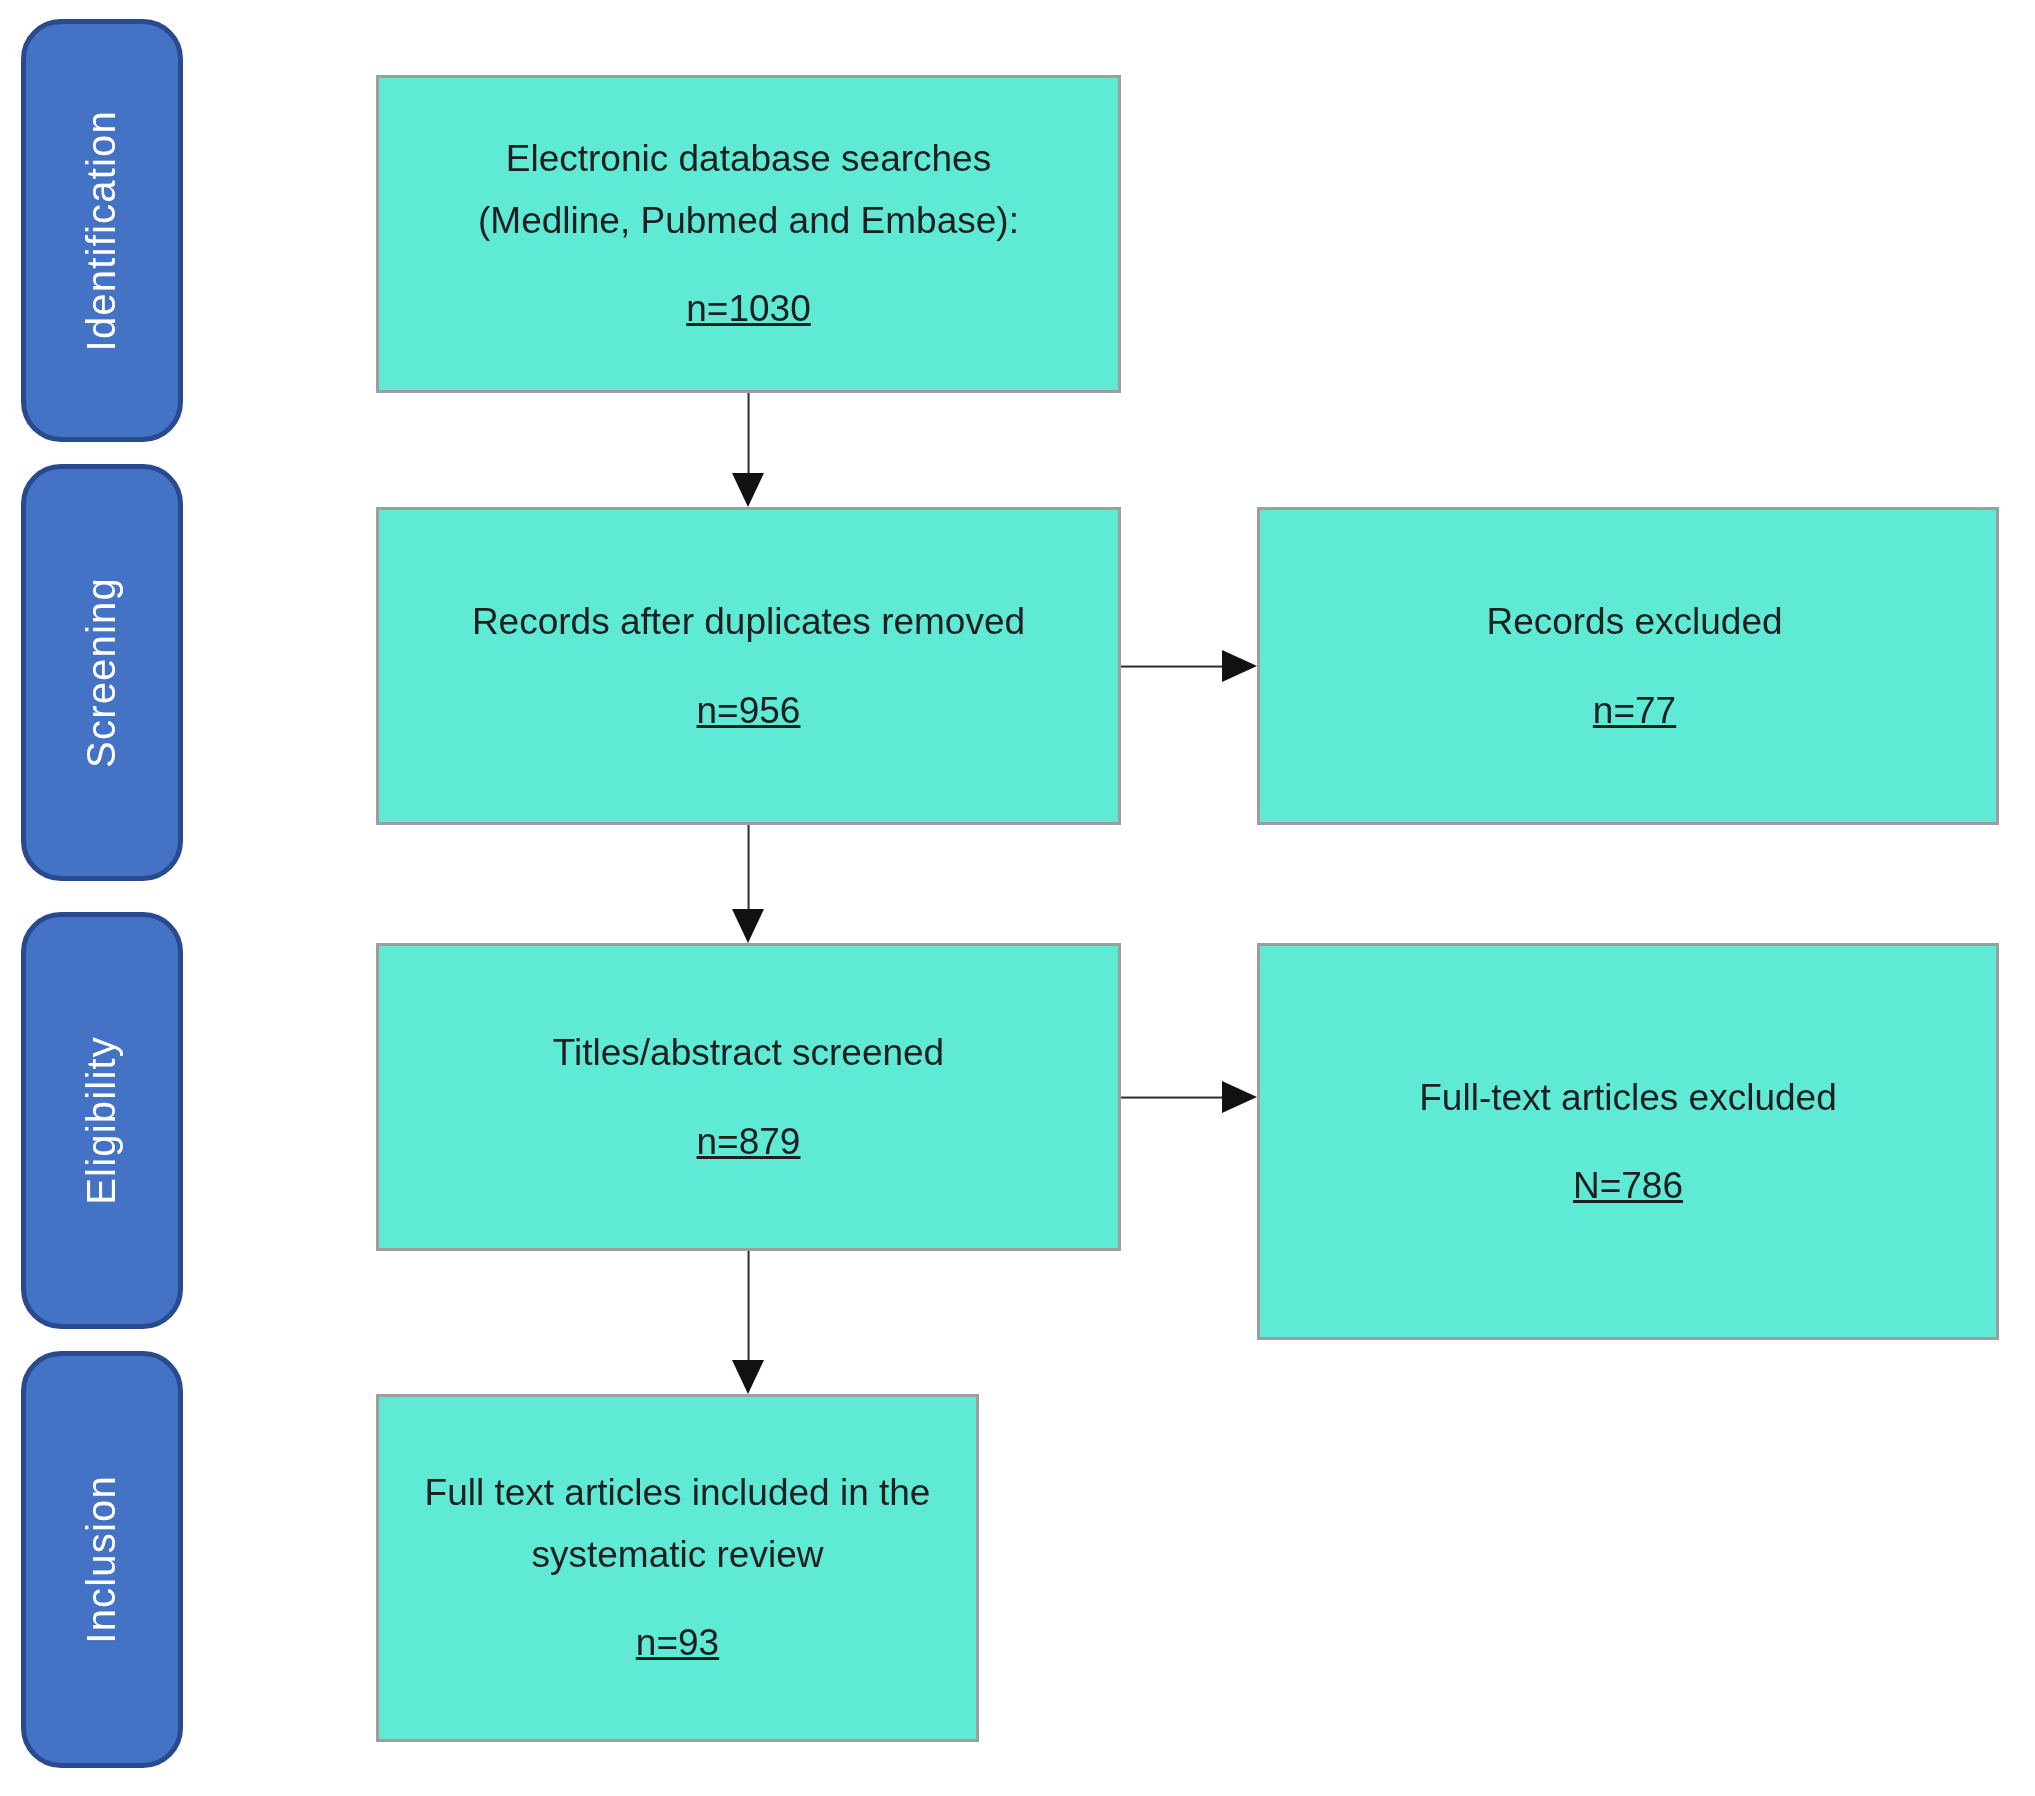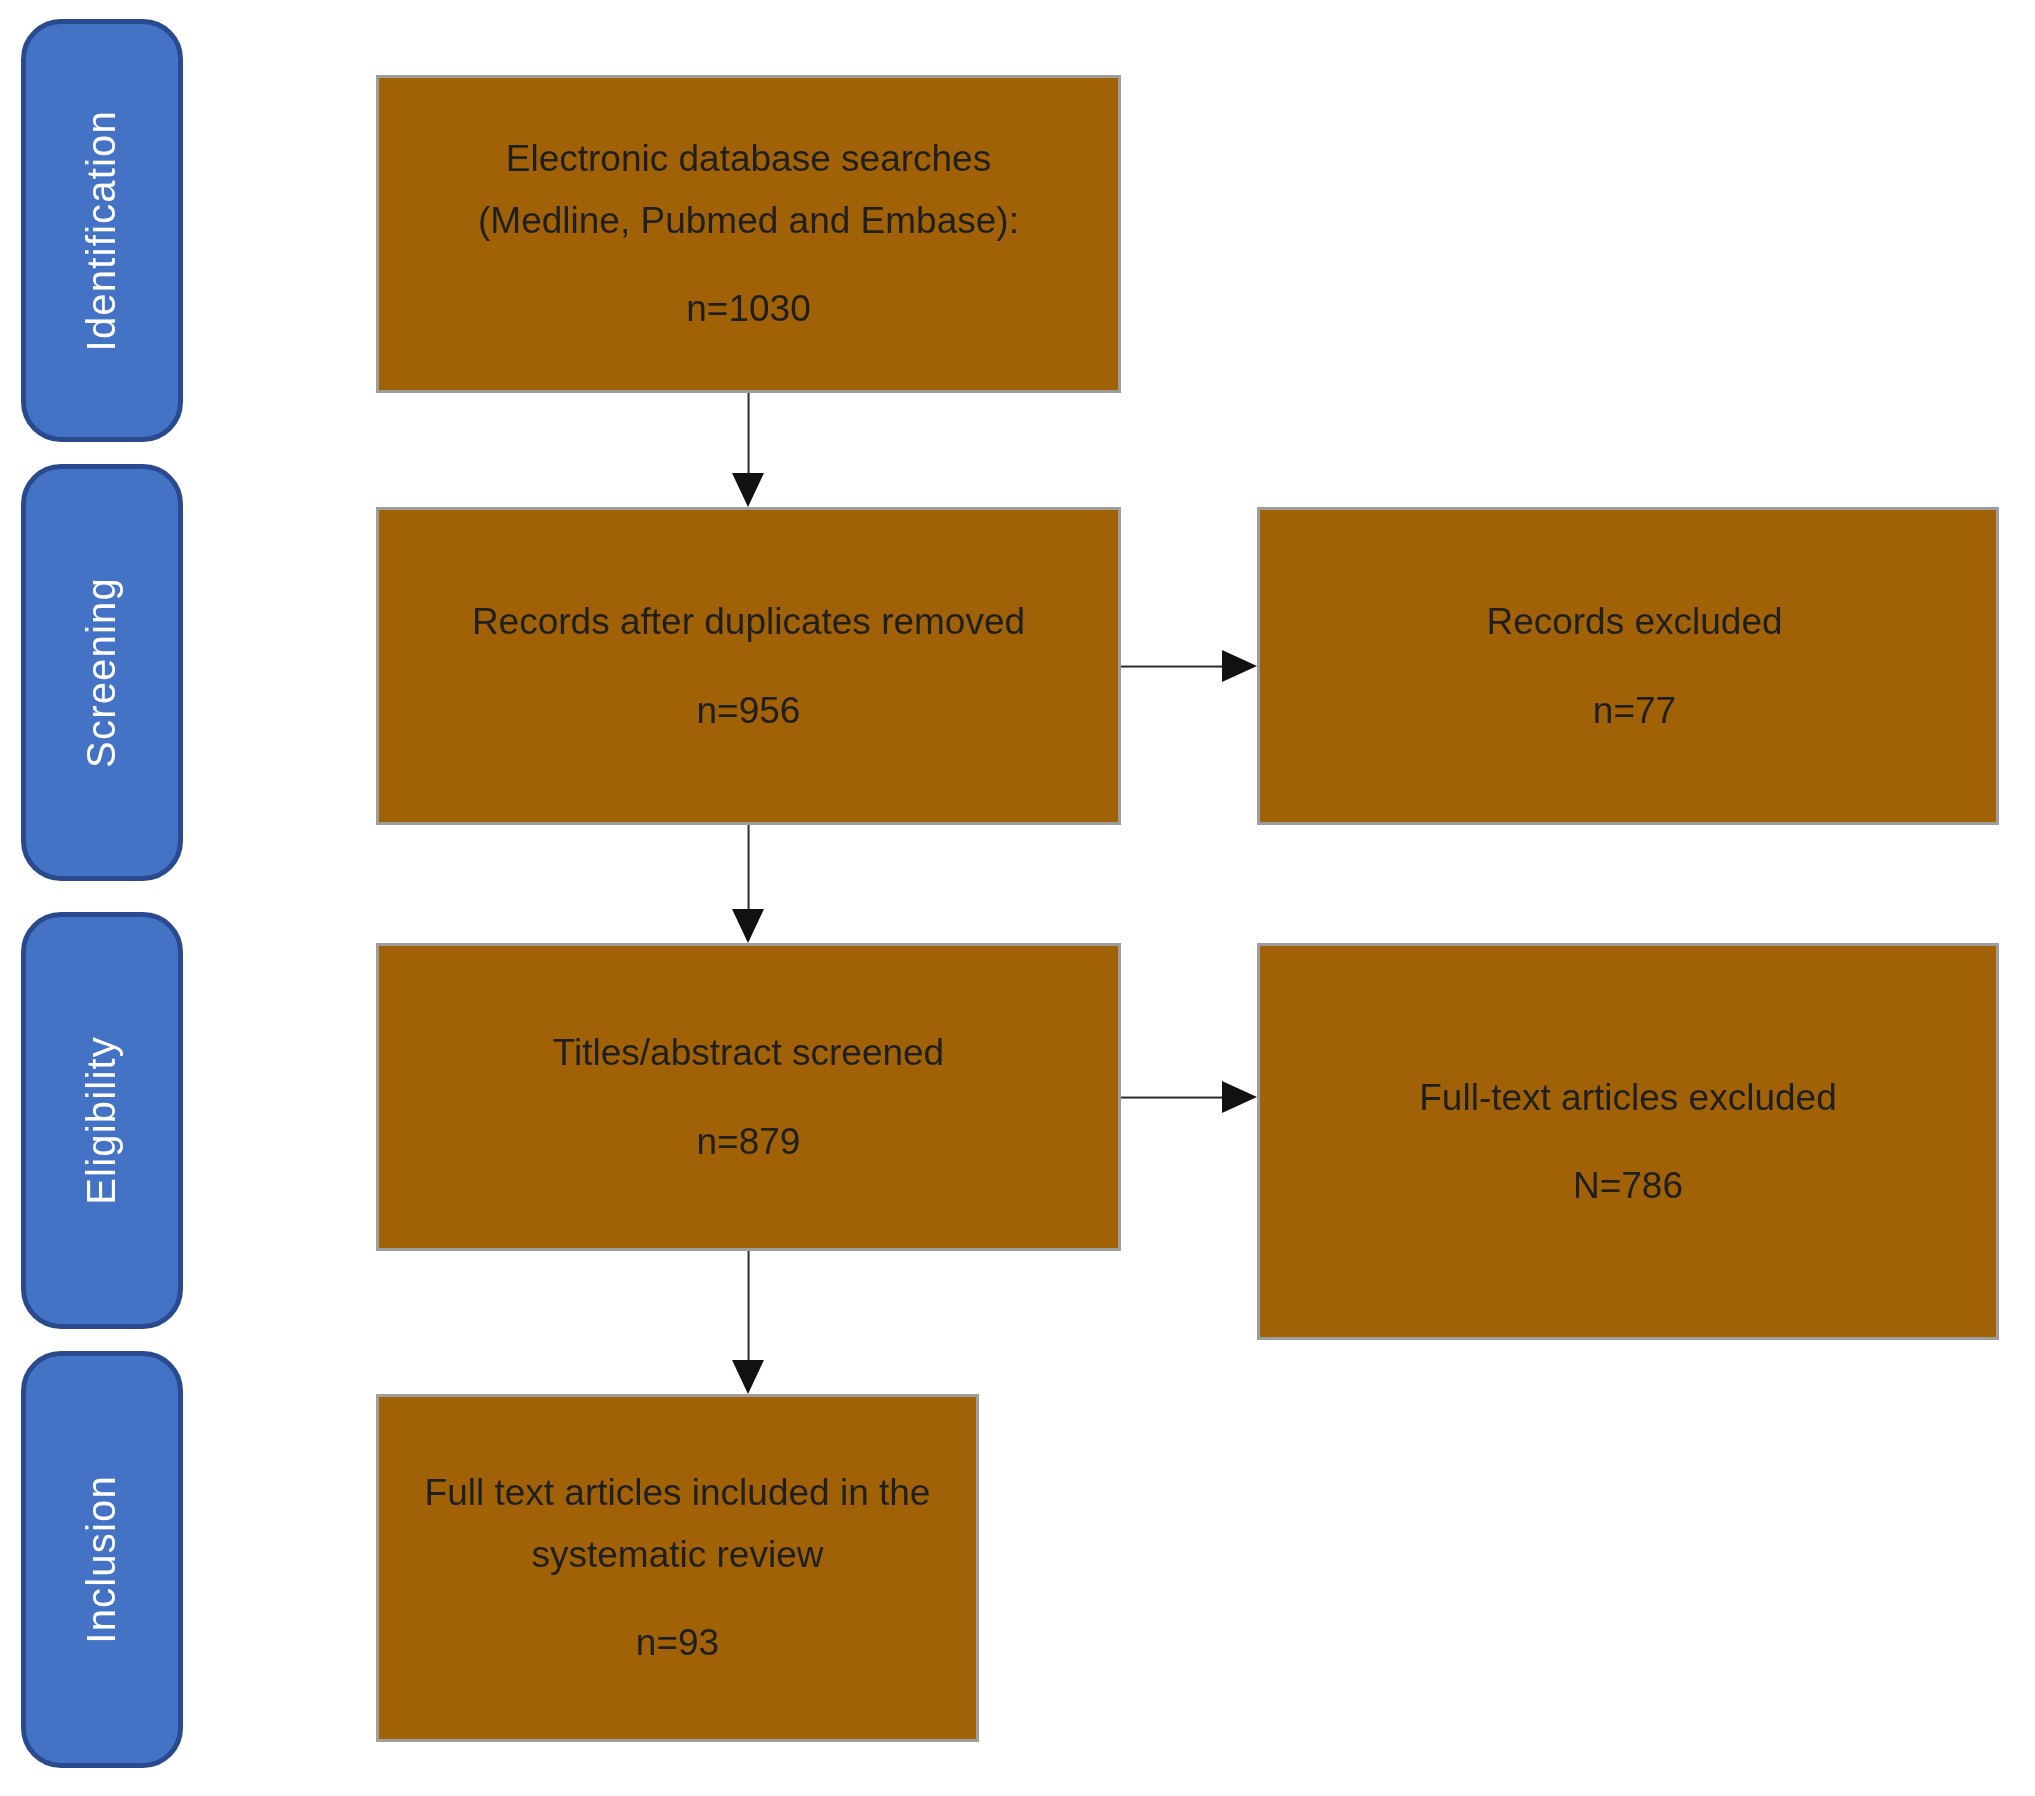--- a/index.html
+++ b/index.html
@@ -44,34 +44,35 @@
   }
   .stage-identification { top: 19px;   height: 423px; }
   .stage-screening      { top: 464px;  height: 417px; }
   .stage-eligibility    { top: 912px; height: 417px; }
   .stage-inclusion      { top: 1351px; height: 417px; }
 
   
   .flow-box {
     position: absolute;
     box-sizing: border-box;
-    background: #a16207;
+    background: #5eead4;
     border: 3.5px solid #9e9e9e;
     display: flex;
     flex-direction: column;
     align-items: center;
     justify-content: center;
     text-align: center;
     font-size: 37px;
     line-height: 1.66;
     color: #1f1f1f;
     padding: 11.8px 35px;
   }
   .flow-box .box-count {
     margin-top: 27px;
+    text-decoration: underline;
   }
   .box-search   { left: 376px;  top: 75px;  width: 745px; height: 318px; }
   .box-dedup    { left: 376px;  top: 507px;  width: 745px; height: 318px; align-items: center; }
   .box-screened { left: 376px;  top: 943px; width: 745px; height: 308px; justify-content: center; }
   .box-included { left: 376px;  top: 1394px; width: 603px; height: 348px; }
   .box-records-excluded  { left: 1257px; top: 507px;  width: 742px; height: 318px; padding-left: 48px; }
   .box-fulltext-excluded { left: 1257px; top: 943px; width: 742px; height: 397px; }
 
   
   .varrow { position: absolute; width: 33px; }

